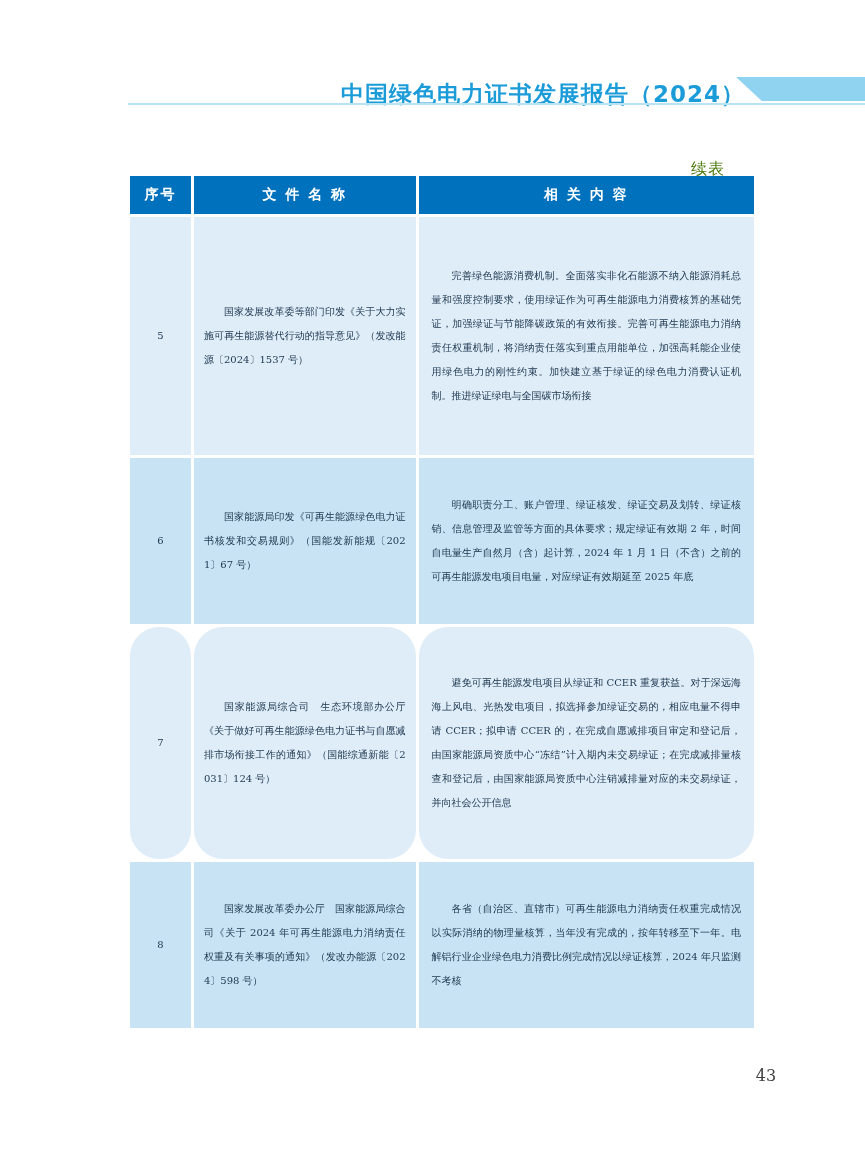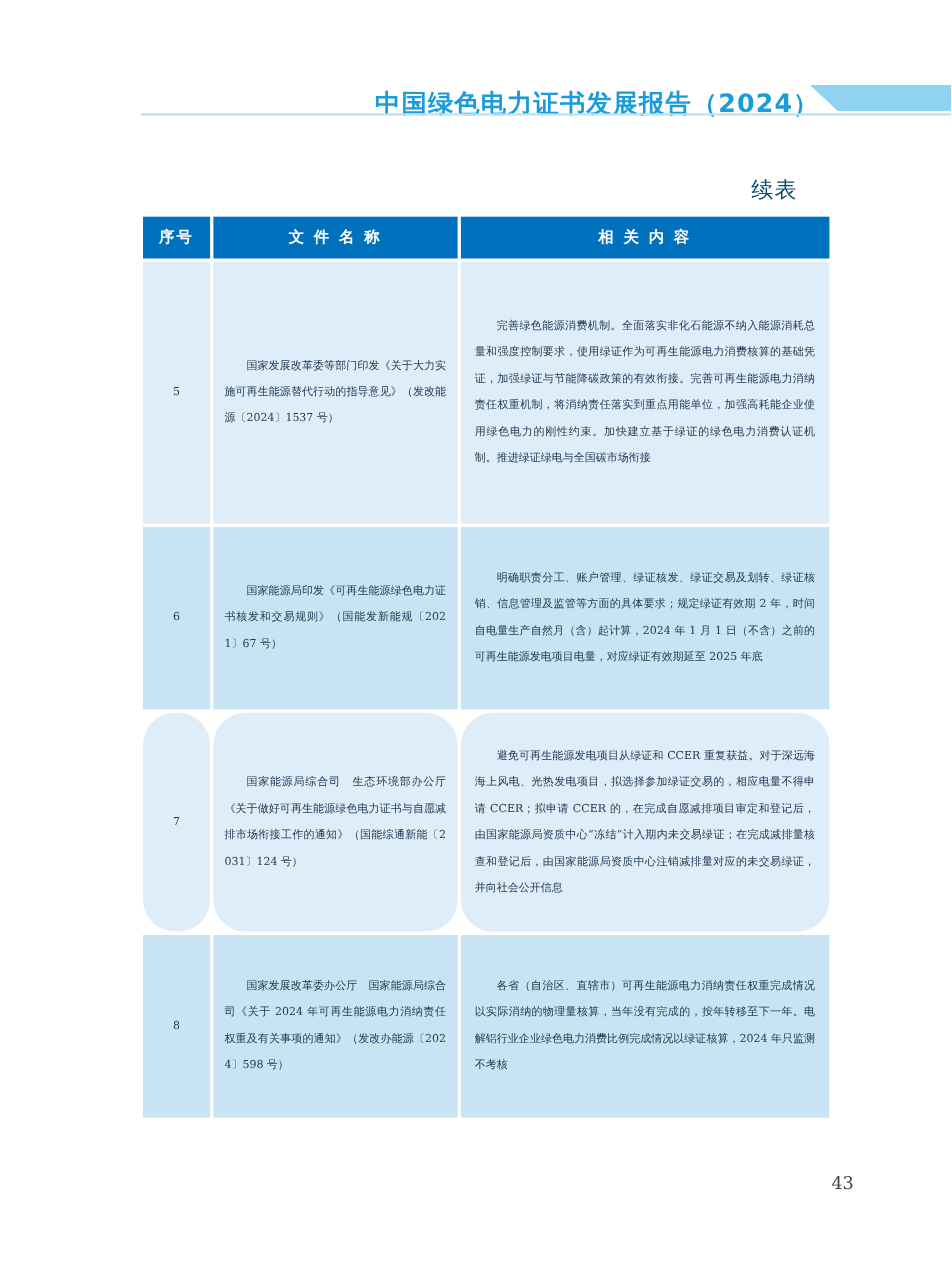--- a/index.html
+++ b/index.html
@@ -34,25 +34,25 @@
     background:var(--decor-blue);
     clip-path:polygon(0 0,100% 0,100% 100%,20% 100%);
   }
   .header-line{
     position:absolute;top:103px;left:128px;right:0;
     height:2px;background:var(--line-blue);
   }
   
   .cont-note{
     position:absolute;top:159px;right:140px;
-    font-size:20px;color:#0c4a6e;letter-spacing:1px;
+    font-size:16px;color:#4d7c0f;letter-spacing:1px;
   }
   
   .doc-table{
-    position:absolute;top:194px;left:127px;
+    position:absolute;top:173px;left:127px;
     width:630px;
     border-collapse:separate;border-spacing:3px;
     table-layout:fixed;
   }
   .doc-table th{
     background:var(--header-blue);
     color:#ffffff;
     font-family:"DejaVu Sans","Liberation Sans",sans-serif;
     font-size:14px;font-weight:bold;
     height:38px;text-align:center;vertical-align:middle;
@@ -71,21 +71,21 @@
   .cell-no{text-align:center;font-size:15px;}
   .cell-name{padding:12px 10px;}
   .cell-content{padding:8px 13px;}
   .cell-name p,.cell-content p{
     text-align:justify;
     text-indent:2em;
     word-break:break-all;
   }
   .h-r5 td{height:238px;}
   .h-r6 td{height:166px;}
-  .h-r7 td{height:199px;border-radius:29px;}
+  .h-r7 td{height:232px;border-radius:29px;}
   .h-r8 td{height:166px;}
   
   .page-number{
     position:absolute;top:1066px;left:742px;width:48px;
     text-align:center;
     font-size:16px;color:#404040;
   }
 </style>
 </head>
 <body>

